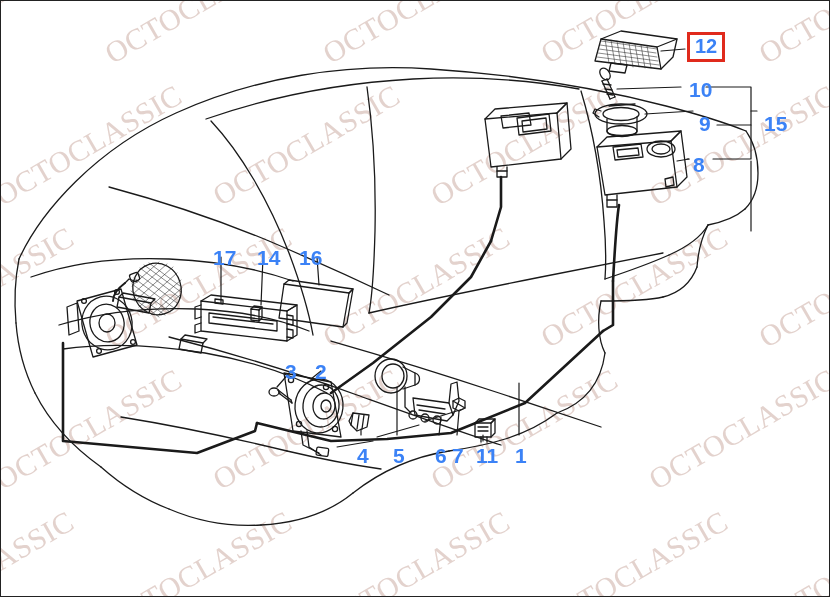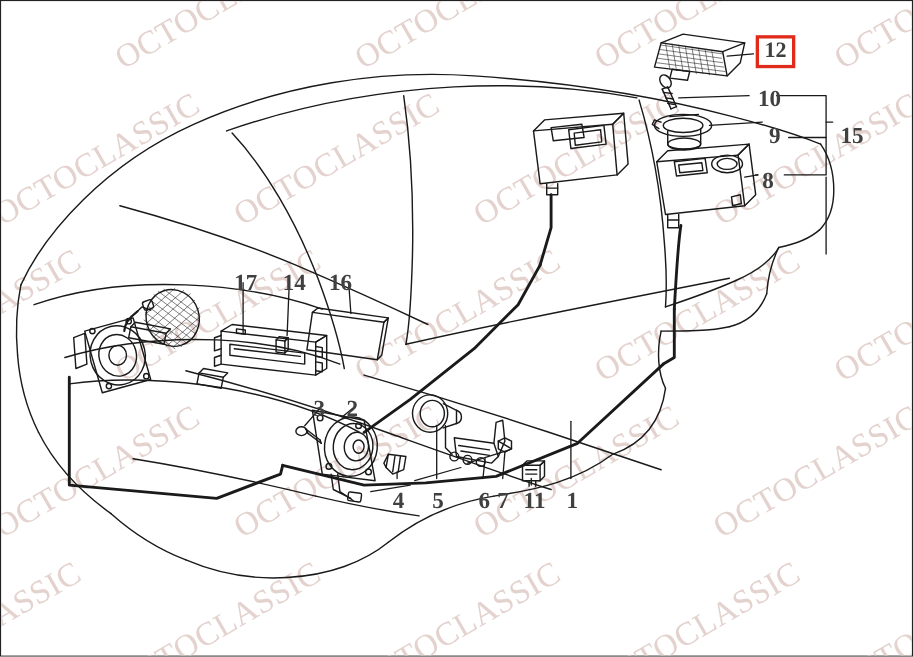--- a/index.html
+++ b/index.html
@@ -55,24 +55,24 @@
   #label-layer {
     position: absolute;
     left: 0; top: 0;
     width: 830px;
     height: 597px;
     z-index: 3;
     pointer-events: none;
   }
   .callout {
     position: absolute;
-    font-family: Liberation Serif, serif;
+    font-family: Liberation Sans, sans-serif;
     font-size: 21px;
     font-weight: 700;
-    color: #404040;
+    color: #3b82f6;
     line-height: 1;
     white-space: nowrap;
     pointer-events: auto;
   }
   .callout.hl {
     border: 3px solid #e02a1c;
     background: #ffffff;
     padding: 1px 5px 3px 5px;
     font-size: 20px;
   }

